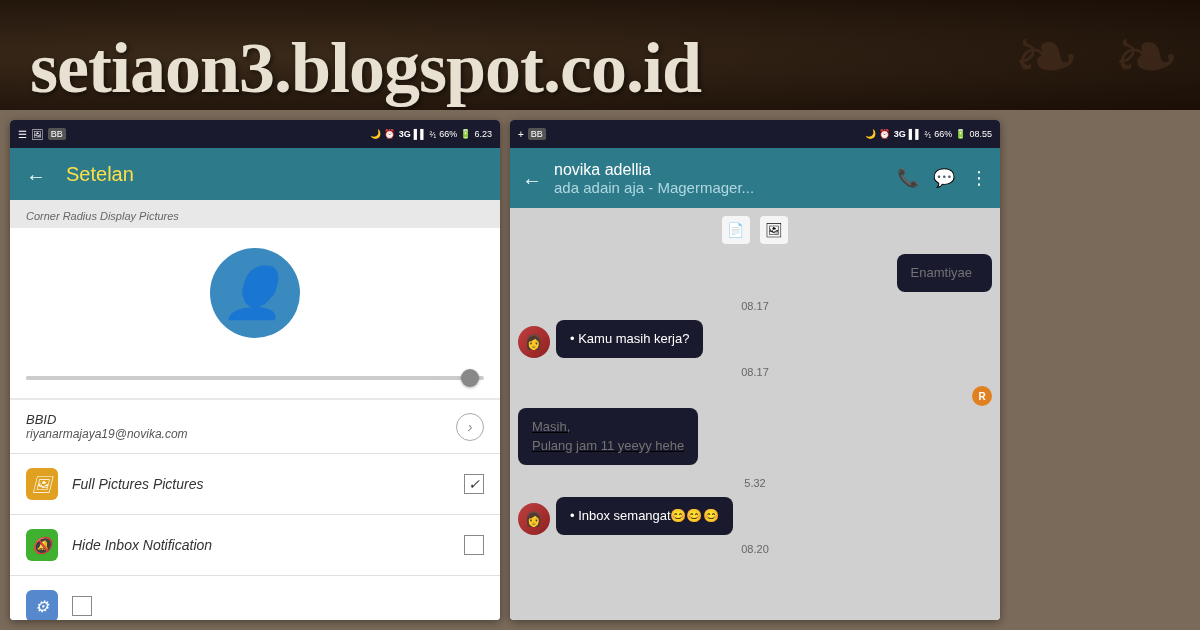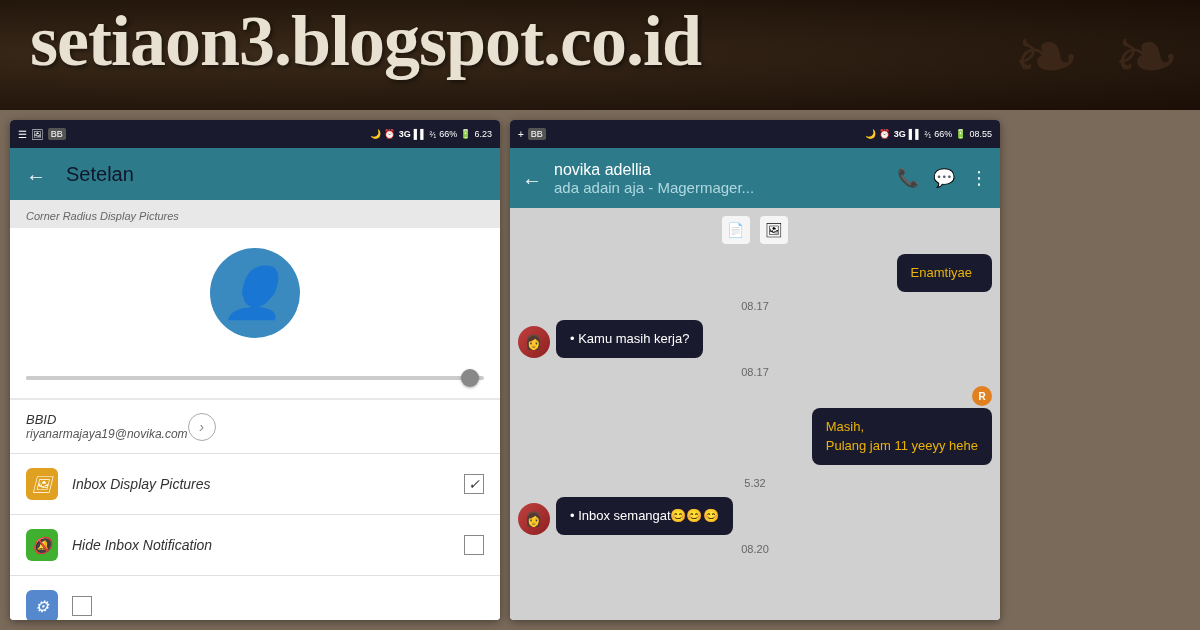--- a/index.html
+++ b/index.html
@@ -11,21 +11,21 @@
       background-color: #8a7a6a;
     }
 
     
     .header-banner {
       width: 100%;
       height: 110px;
       background-color: #2c1a0e;
       background-image: radial-gradient(ellipse at 20% 50%, #3a2a1a 0%, #1a0e06 100%);
       display: flex;
-      align-items: flex-start;
+      align-items: flex-end;
       padding: 0 30px;
       position: relative;
       overflow: hidden;
     }
     .header-banner::before,
     .header-banner::after {
       content: '❧';
       position: absolute;
       font-size: 80px;
       color: #4a3020;
@@ -100,21 +100,21 @@
       padding: 0 16px;
       gap: 20px;
       color: white;
     }
     .back-arrow {
       font-size: 20px;
       color: white;
     }
     .settings-title {
       font-size: 20px;
-      color: #0f172a;
+      color: #fde047;
       font-weight: normal;
     }
 
     .settings-body {
       background: #e8e8e8;
       flex: 1;
       overflow: hidden;
       font-style: italic;
     }
 
@@ -171,20 +171,21 @@
       right: 5px;
       top: -7px;
       box-shadow: 0 1px 3px rgba(0,0,0,0.3);
     }
 
     .bbid-section {
       background: white;
       padding: 12px 16px;
       display: flex;
       align-items: center;
+      justify-content: space-between;
       margin-top: 2px;
     }
     .bbid-info {}
     .bbid-label { font-size: 13px; color: #333; }
     .bbid-value { font-size: 12px; color: #555; }
     .arrow-circle {
       width: 28px;
       height: 28px;
       border: 1.5px solid #aaa;
       border-radius: 50%;
@@ -319,27 +320,28 @@
       border-radius: 8px;
       font-size: 13px;
       line-height: 1.4;
     }
     .msg-bubble.received {
       background: #1a1a2e;
       color: white;
     }
     .msg-bubble.sent {
       background: #1a1a2e;
-      color: #eab308;
+      color: #737373;
     }
 
     .sent-bubble-row {
       display: flex;
-      justify-content: flex-end;
+      justify-content: flex-start;
       margin-bottom: 4px;
+      text-decoration: underline;
     }
 
     .top-icons-row {
       display: flex;
       justify-content: center;
       gap: 10px;
       margin-bottom: 4px;
     }
     .small-icon-btn {
       width: 28px;
@@ -425,21 +427,21 @@
       <div class="bbid-section">
         <div class="bbid-info">
           <div class="bbid-label">BBID</div>
           <div class="bbid-value">riyanarmajaya19@novika.com</div>
         </div>
         <div class="arrow-circle">›</div>
       </div>
 
       <div class="menu-item">
         <div class="menu-icon-box menu-icon-yellow">🖼</div>
-        <span class="menu-label">Inbox Display Pictures</span>
+        <span class="menu-label">Full Pictures Pictures</span>
         <div class="checkbox-checked">✓</div>
       </div>
 
       <div class="menu-item">
         <div class="menu-icon-box menu-icon-green">🔕</div>
         <span class="menu-label">Hide Inbox Notification</span>
         <div class="checkbox-empty"></div>
       </div>
 
       <div class="menu-item">

